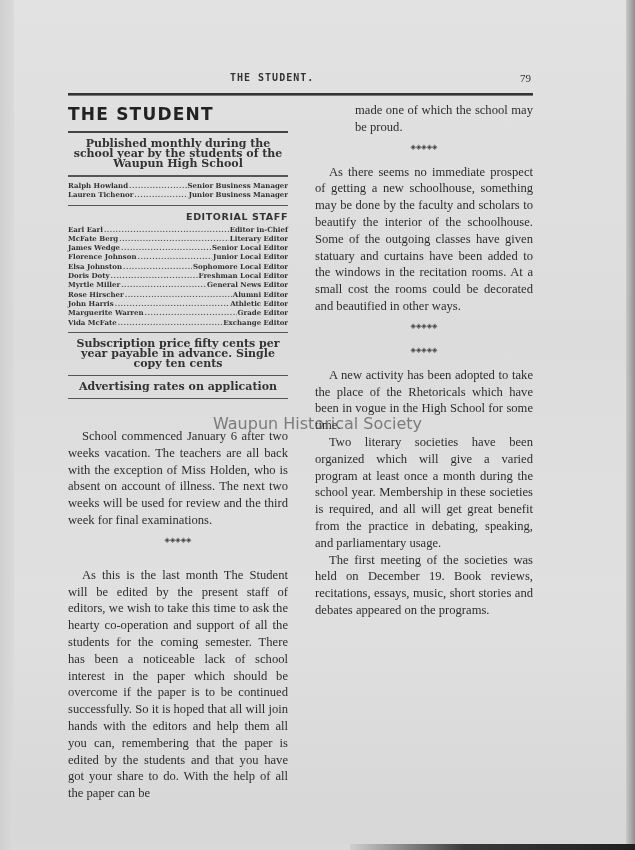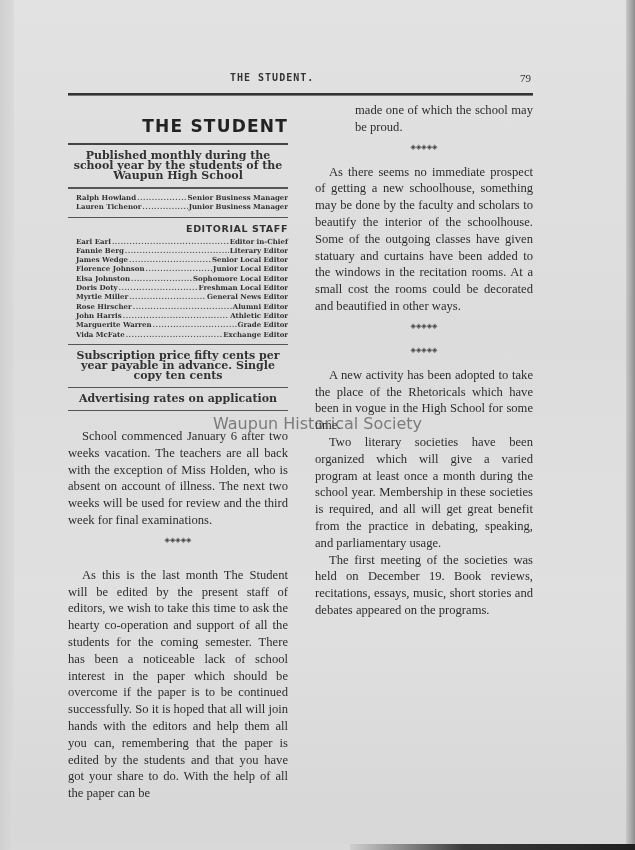--- a/index.html
+++ b/index.html
@@ -41,40 +41,40 @@
     position: absolute; top: 93px; left: 68px; width: 465px; height: 0;
     border-top: 2px solid #333; border-bottom: 1px solid #777;
   }
 
   
   .masthead {
     position: absolute; left: 68px; top: 96px; width: 220px;
     font-family: "DejaVu Serif", serif;
   }
   .masthead-title {
-    text-align: right; font-family: "DejaVu Sans", sans-serif;
+    text-align: left; font-family: "DejaVu Sans", sans-serif;
     font-weight: bold; font-size: 17px; letter-spacing: 1.2px;
-    color: #222; padding: 20px 0 7px 0;
+    color: #222; padding: 8px 0 7px 0;
   }
   .rule-thick { border-top: 2px solid #444; margin: 0; }
   .rule { border-top: 1px solid #555; margin: 0; }
   .mast-small {
     font-size: 11px; font-weight: bold; text-align: center; color: #333;
     line-height: 10px; padding: 6px 4px;
   }
   .staff-row {
     display: flex; justify-content: space-between; align-items: baseline;
     font-size: 7px; font-weight: bold; line-height: 9.3px; color: #333;
   }
   .staff-row .dots {
     flex: 1; overflow: hidden; white-space: nowrap; margin: 0 1px;
     color: #555; letter-spacing: 0.5px;
   }
   .staff-row .dots::before { content: "..............................................................................................."; }
-  .staff-block { padding: 4px 0 5px 0; margin-left: 8px; }
+  .staff-block { padding: 4px 0 5px 0; }
   .editorial-heading {
     text-align: right; font-family: "DejaVu Sans", sans-serif; font-weight: bold;
     font-size: 9.5px; letter-spacing: 0.6px; color: #333; padding: 5px 0 3px 0;
   }
 
   
   .column {
     position: absolute; font-size: 12.6px; line-height: 16.8px;
     text-align: justify; color: #2d2d2d;
   }
@@ -127,21 +127,21 @@
   <div class="rule"></div>
 
   <div class="editorial-heading">EDITORIAL STAFF</div>
   <div class="staff-block" style="padding-top:0">
     <div class="staff-row">
         <span>Earl Earl</span>
         <span class="dots"></span>
         <span>Editor in-Chief</span>
       </div>
     <div class="staff-row">
-        <span>Fannie Berg</span>
+        <span>McFate Berg</span>
         <span class="dots"></span>
         <span>Literary Editor</span>
       </div>
     <div class="staff-row">
         <span>James Wedge</span>
         <span class="dots"></span>
         <span>Senior Local Editor</span>
       </div>
     <div class="staff-row">
         <span>Florence Johnson</span>

